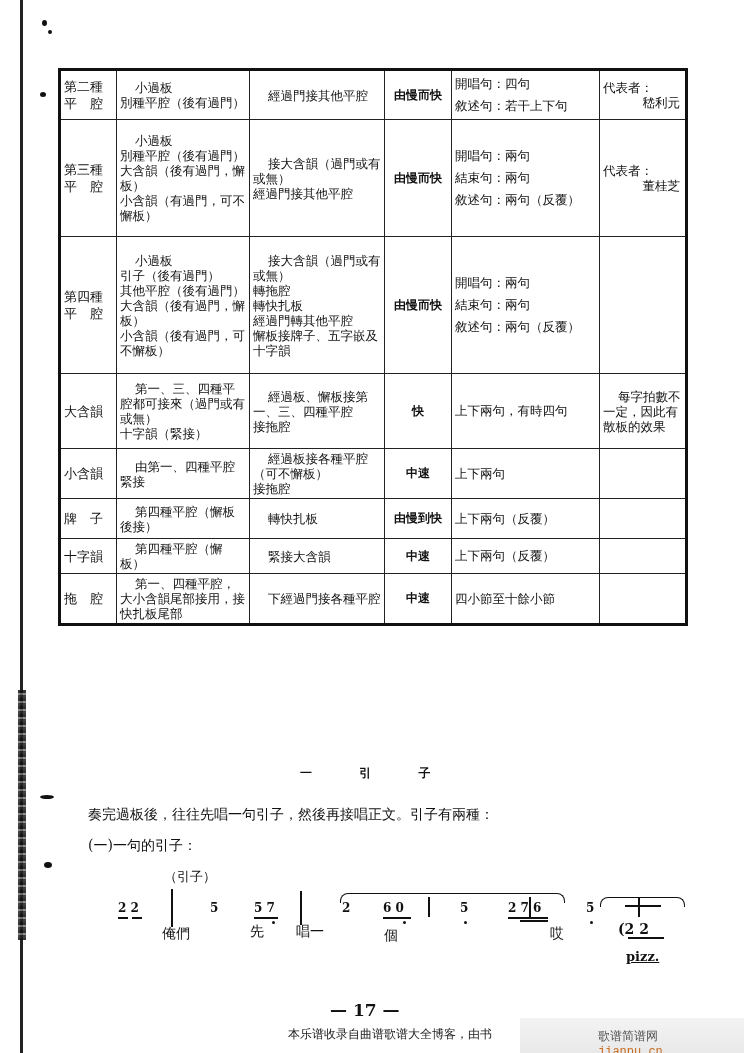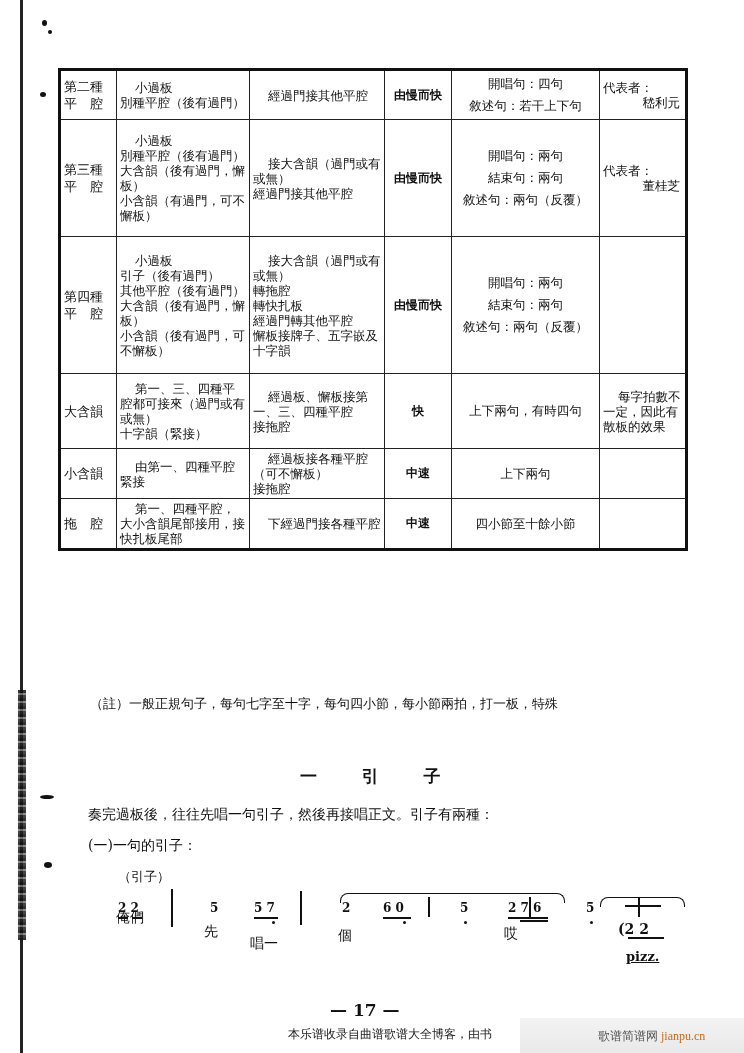--- a/index.html
+++ b/index.html
@@ -11,46 +11,46 @@
     background: repeating-linear-gradient(180deg, #111 0 3px, #777 3px 5px, #222 5px 8px); opacity: .85; }
   .speck { position: absolute; background: #111; border-radius: 50%; }
 
   table.main { position: absolute; left: 58px; top: 68px; width: 627px; border-collapse: collapse;
     table-layout: fixed; border: 3px solid #111; font-size: 12.5px; line-height: 15px; }
   table.main td { border: 1.5px solid #222; vertical-align: middle; padding: 2px 3px; }
   td.name { text-align: justify; font-size: 13px; line-height: 17px; padding: 2px 2px; }
   td.name span { display: block; }
   td.src, td.tgt { text-indent: 1.2em; }
   td.speed { text-align: center; font-size: 12px; font-weight: bold; }
-  td.struct div { line-height: 22px; text-align: center; }
+  td.struct div { line-height: 22px; }
   .rep-label { display: block; }
   .rep-name { display: block; text-align: right; padding-right: 2px; }
   .pre { white-space: pre-line; }
 
   .note { position: absolute; left: 90px; top: 694px; width: 600px; font-size: 13px; line-height: 19px; }
   .note .cont { display: block; padding-left: 34px; }
 
-  .section-title { position: absolute; left: 300px; top: 765px; font-size: 17px; font-weight: bold;
-    font-family: Liberation Sans, sans-serif; letter-spacing: 20px; }
+  .section-title { position: absolute; left: 300px; top: 765px; font-size: 12px; font-weight: bold;
+    font-family: Liberation Mono, monospace; letter-spacing: 20px; }
   .para { position: absolute; left: 88px; top: 806px; font-size: 14px; }
   .sub { position: absolute; left: 88px; top: 837px; font-size: 14px; }
 
   .score { position: absolute; left: 100px; top: 865px; width: 600px; height: 105px; font-family: "DejaVu Serif", serif; }
   .score .t { position: absolute; font-size: 12px; font-weight: bold; }
-  .score .ly { position: absolute; font-size: 14px; }
+  .score .ly { position: absolute; font-size: 14px; margin-left: 46px; }
   .score .bar { position: absolute; width: 2px; background: #111; }
   .score .ul { position: absolute; height: 1.5px; background: #111; }
   .score .slur { position: absolute; height: 10px; border-top: 1.5px solid #111; border-left: 1.5px solid #111;
     border-right: 1.5px solid #111; border-radius: 8px 8px 0 0; }
   .score .dot { position: absolute; width: 3px; height: 3px; background: #111; border-radius: 50%; }
 
   .page-num { position: absolute; left: 330px; top: 1000px; font-size: 17px; font-weight: bold; }
   .footer { position: absolute; left: 288px; top: 1026px; font-size: 12px; font-family: "DejaVu Sans", sans-serif; color: #222; }
   .watermark { position: absolute; left: 520px; top: 1018px; width: 224px; height: 35px;
-    background: linear-gradient(180deg, #f3f3f3, #e9e9e9); font-size: 12px; font-family: Liberation Serif, serif;
+    background: linear-gradient(180deg, #f3f3f3, #e9e9e9); font-size: 12px; font-family: Liberation Mono, monospace;
     padding: 10px 17px 0 78px; color: #555; }
   .watermark .en { color: #c76a1c; }
 </style>
 </head>
 <body>
 
 <div class="scan-edge"></div>
 <div class="scan-edge lower"></div>
 <div class="speck" style="left:42px;top:20px;width:5px;height:6px;"></div>
 <div class="speck" style="left:48px;top:30px;width:4px;height:4px;"></div>
@@ -151,37 +151,60 @@
         </td>
       <td class="src pre">由第一、四種平腔緊接</td>
       <td class="tgt pre">經過板接各種平腔（可不懈板）
 接拖腔</td>
       <td class="speed">中速</td>
       <td class="struct">
           <div>上下兩句</div>
         </td>
       <td class="remark"></td>
     </tr>
+    <tr style="height:40px">
+      <td class="name">
+          <span>牌　子</span>
+        </td>
+      <td class="src pre">第四種平腔（懈板後接）</td>
+      <td class="tgt pre">轉快扎板</td>
+      <td class="speed">由慢到快</td>
+      <td class="struct">
+          <div>上下兩句（反覆）</div>
+        </td>
+      <td class="remark"></td>
+    </tr>
+    <tr style="height:35px">
+      <td class="name">
+          <span>十字韻</span>
+        </td>
+      <td class="src pre">第四種平腔（懈板）</td>
+      <td class="tgt pre">緊接大含韻</td>
+      <td class="speed">中速</td>
+      <td class="struct">
+          <div>上下兩句（反覆）</div>
+        </td>
+      <td class="remark"></td>
+    </tr>
     <tr style="height:48px">
       <td class="name">
           <span>拖　腔</span>
         </td>
       <td class="src">第一、四種平腔，大小含韻尾部接用，接快扎板尾部</td>
       <td class="tgt pre">下經過門接各種平腔</td>
       <td class="speed">中速</td>
       <td class="struct">
           <div>四小節至十餘小節</div>
         </td>
       <td class="remark"></td>
     </tr>
   </tbody>
 </table>
 
 <div class="note">
-  <span>（註）一般正規句子，每句七字至十字，每句四小節，每小節兩拍，打一板，特殊</span>
 </div>
 
 <div class="section-title">一 引 子</div>
 <div class="para">奏完過板後，往往先唱一句引子，然後再接唱正文。引子有兩種：</div>
 <div class="sub">(一)一句的引子：</div>
 
 <div class="score">
   <span class="ly" style="left:18px;top:3px;font-size:13px;">（引子）</span>
 
   <div class="bar" style="left:71px;top:24px;height:38px;"></div>
@@ -208,23 +231,23 @@
   <div class="dot" style="left:364px;top:56px;"></div>
   <span class="t" style="left:408px;top:36px;">2 7 6</span>
   <div class="ul" style="left:408px;top:52px;width:40px;"></div>
   <div class="ul" style="left:420px;top:55px;width:28px;"></div>
   <span class="t" style="left:486px;top:36px;">5</span>
   <div class="dot" style="left:490px;top:56px;"></div>
   <div class="ul" style="left:525px;top:40px;width:36px;"></div>
   <span class="t" style="left:518px;top:56px;font-size:14px;">(2 2</span>
   <div class="ul" style="left:528px;top:72px;width:36px;"></div>
 
-  <span class="ly" style="left:16px;top:44px;">俺們</span>
+  <span class="ly" style="left:16px;top:60px;">俺們</span>
   <span class="ly" style="left:104px;top:58px;">先</span>
-  <span class="ly" style="left:150px;top:70px;">唱一</span>
+  <span class="ly" style="left:150px;top:58px;">唱一</span>
   <span class="ly" style="left:238px;top:62px;">個</span>
   <span class="ly" style="left:404px;top:60px;">哎</span>
   <span class="t" style="left:526px;top:84px;font-size:13px;text-decoration:underline;">pizz.</span>
 </div>
 
 <div class="page-num">— 17 —</div>
 <div class="footer">本乐谱收录自曲谱歌谱大全博客，由书</div>
 <div class="watermark">
   <span>歌谱简谱网</span>
   <span class="en">jianpu.cn</span>

